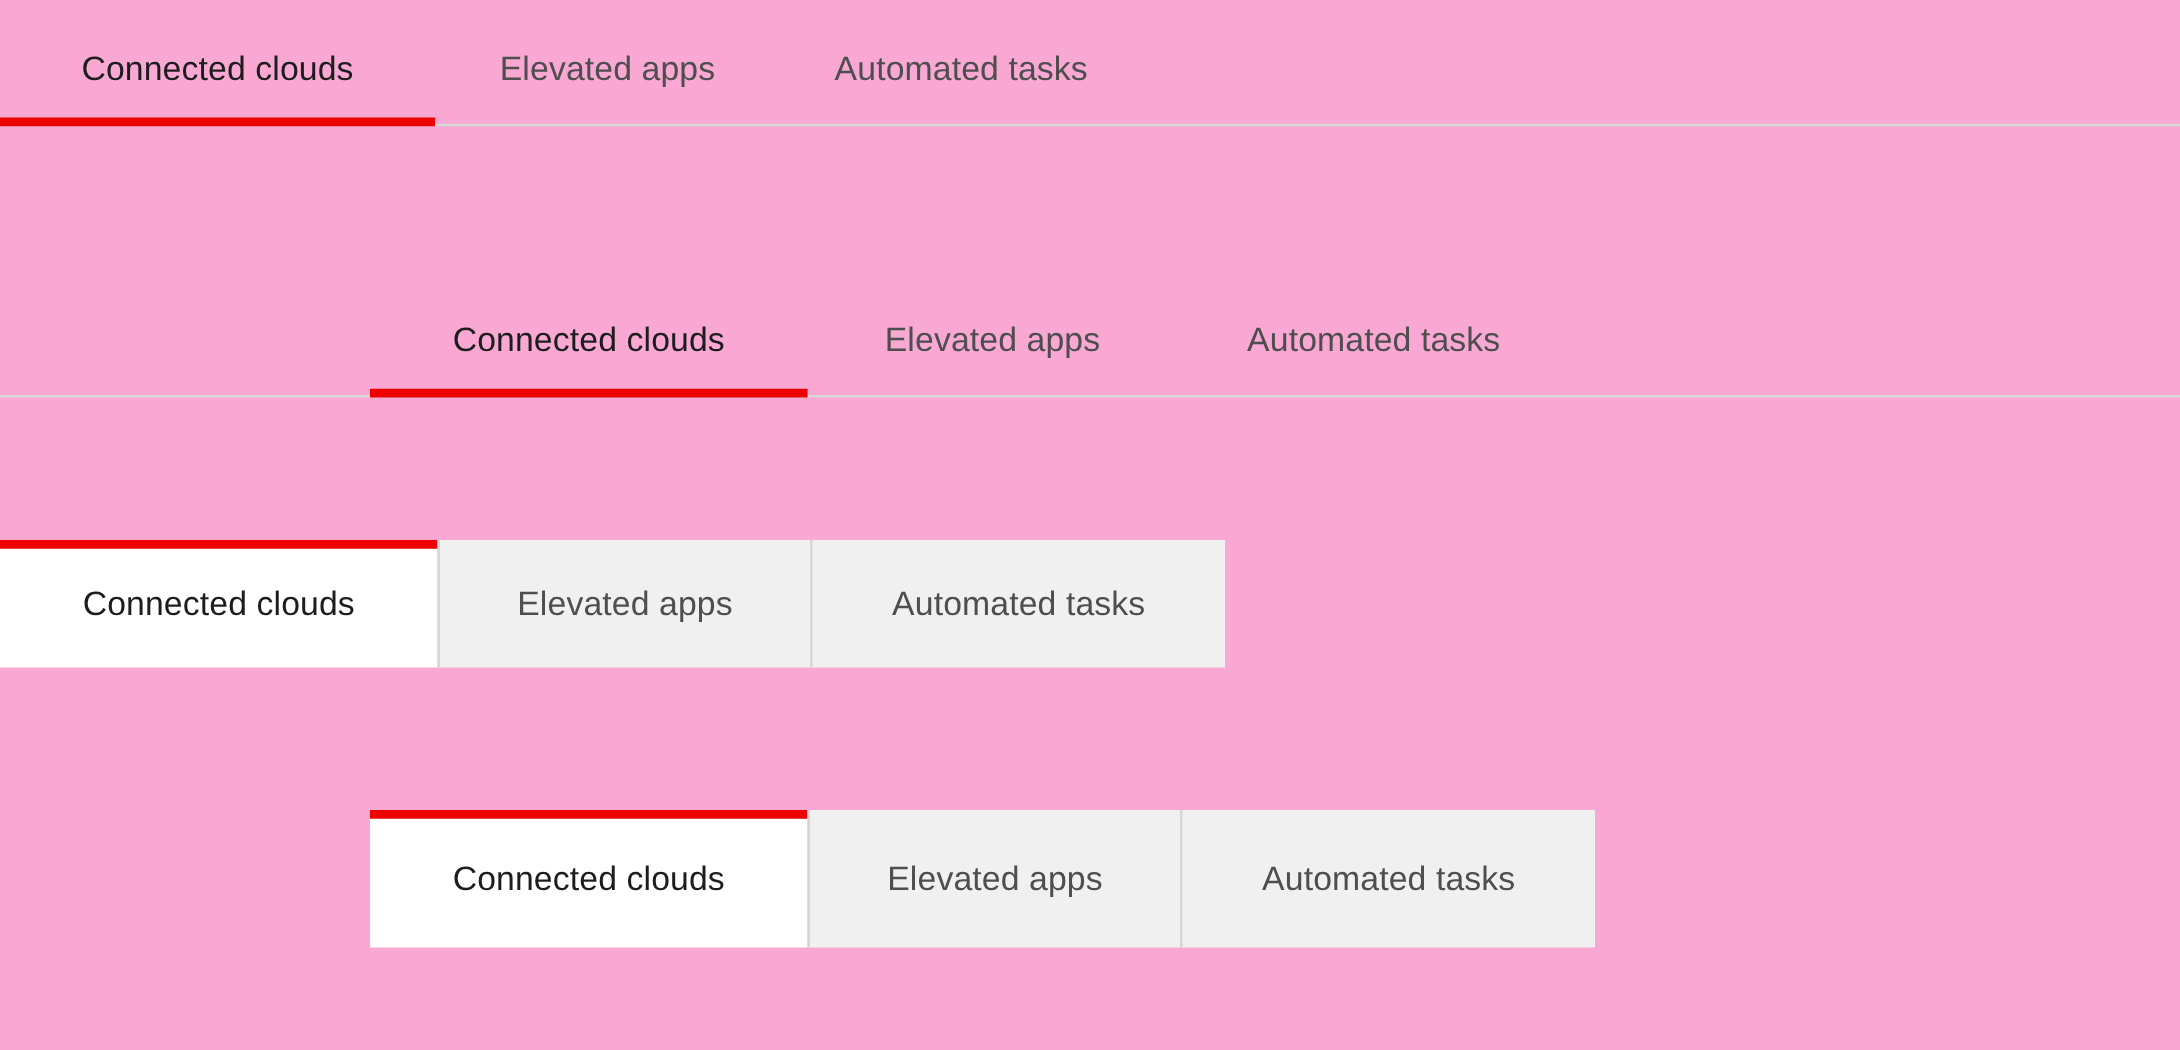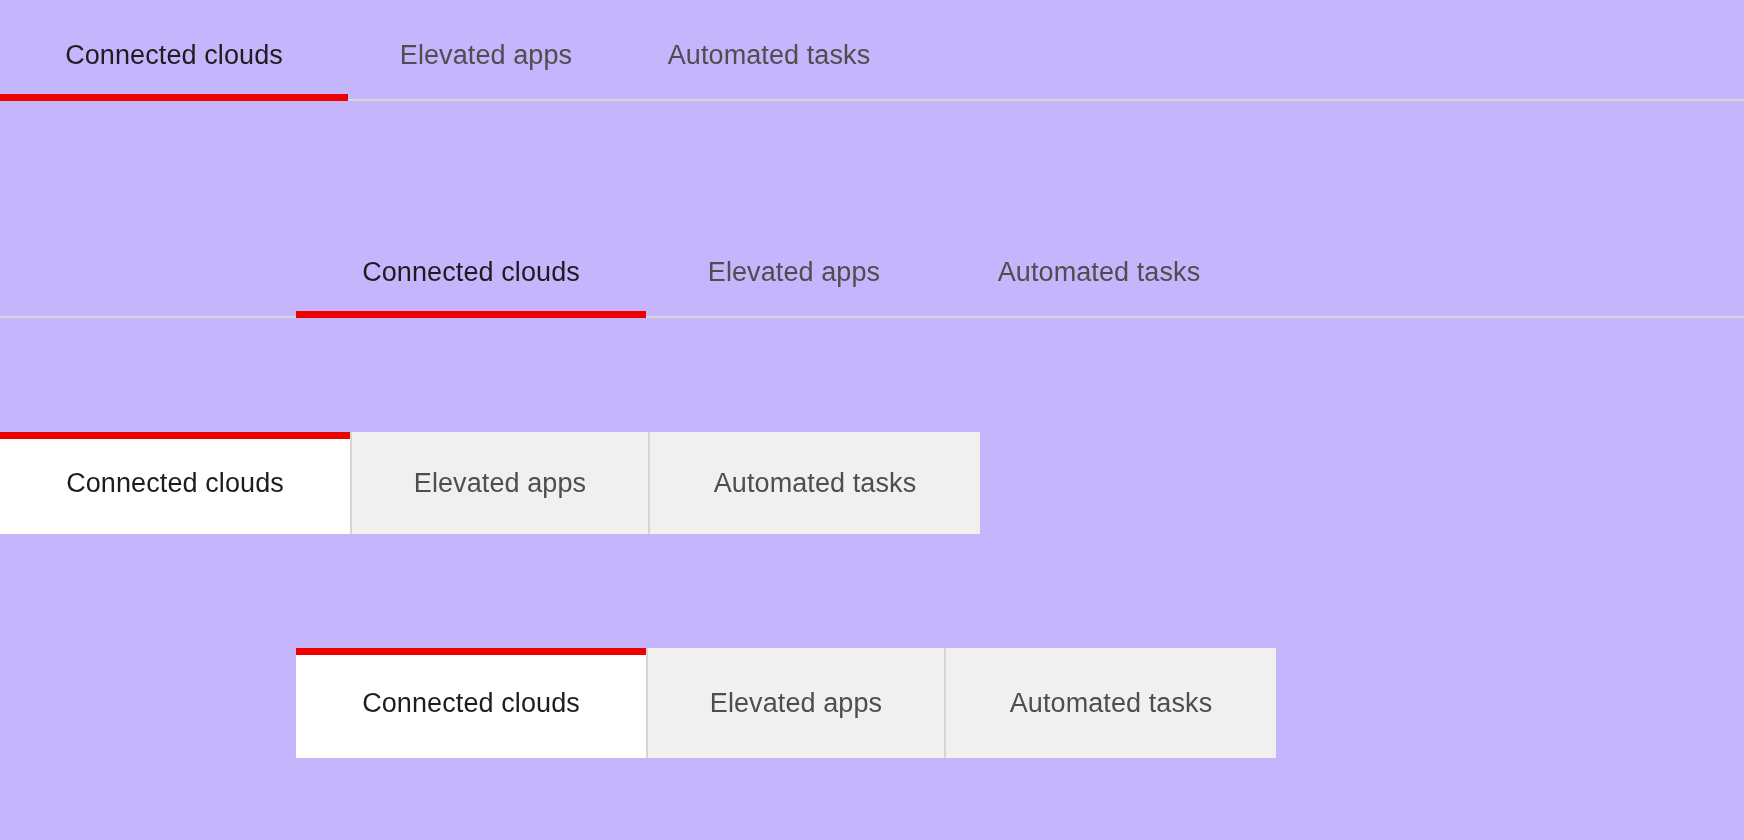--- a/index.html
+++ b/index.html
@@ -12,21 +12,21 @@
     width: 1744px;
     height: 840px;
     overflow: hidden;
     font-family: "Liberation Sans", sans-serif;
     -webkit-font-smoothing: antialiased;
   }
   .stage {
     position: relative;
     width: 1744px;
     height: 840px;
-    background: #c4b5fd;
+    background: #f9a8d4;
   }
 
   
   .tabbar-underline {
     position: absolute;
     display: flex;
     align-items: flex-end;
   }
   .tabbar-underline .tab {
     position: relative;

